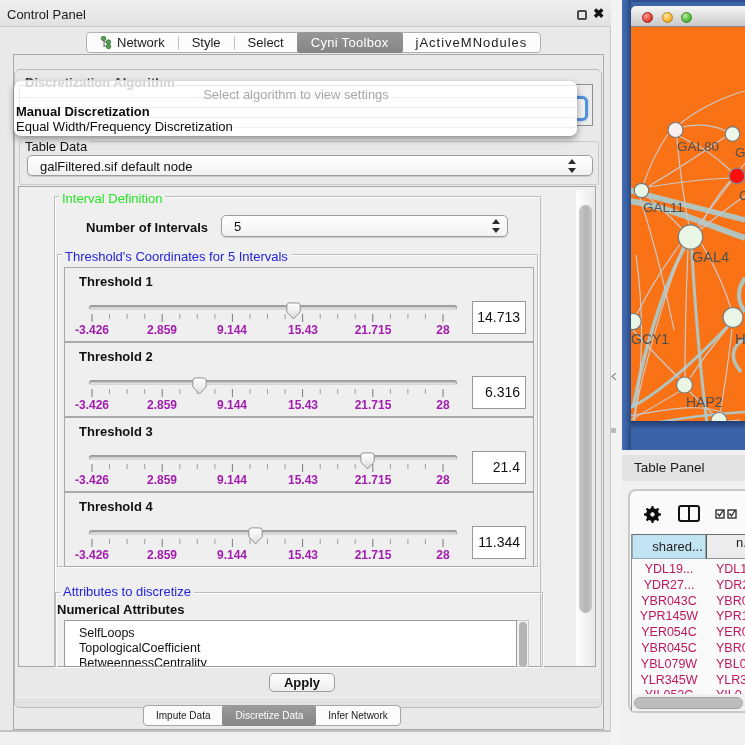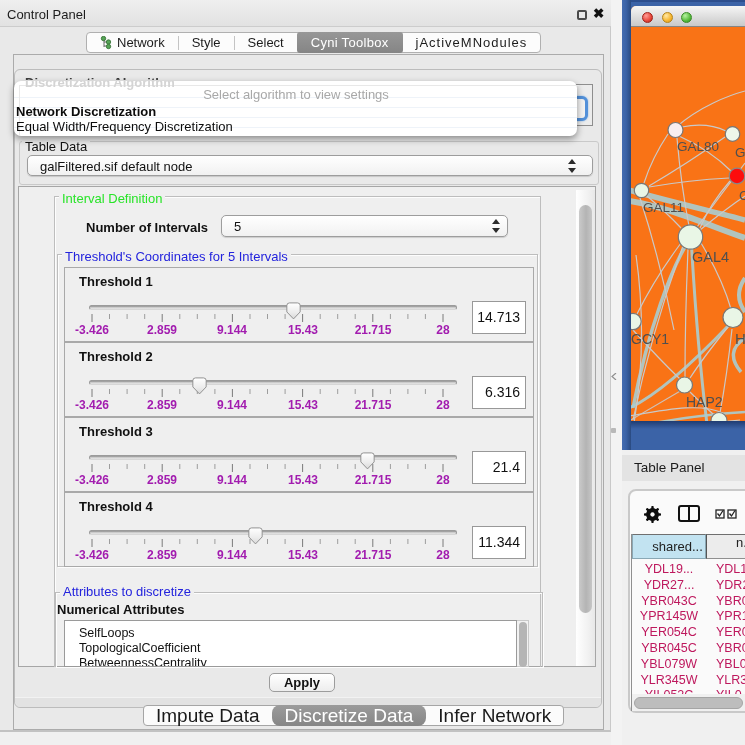--- a/index.html
+++ b/index.html
@@ -65,25 +65,25 @@
 
 #attrlist { background:#fff; border:1px solid #9a9a9a; font-size:12.5px; color:#111; }
 #attrlist div { padding:0 0 0 14px; line-height:15px; } #attrlist div:first-child { margin-top:5px; }
 
 
 .btn { background:linear-gradient(#ffffff,#ededed); border:1px solid #9c9c9c;
   border-radius:5px; font-size:13px; font-weight:bold; color:#111; text-align:center; }
 
 
 #bottomtabs { left:143px; top:705px; height:21px; display:flex; background:#fbfbfb;
-  border:1px solid #a5a5a5; border-radius:4px; font-size:19px; color:#1a1a1a;
+  border:1px solid #a5a5a5; border-radius:4px; font-size:10px; color:#1a1a1a;
   align-items:center; }
 #bottomtabs .seg { padding:0 12px; height:19px; display:flex; align-items:center; }
 #bottomtabs .segsel { background:linear-gradient(#9b9b9b,#868686); color:#fff;
-  border-radius:8px; height:21px; margin:-1px 0; padding:0 13px; display:flex; align-items:center; }
+  border-radius:3px; height:21px; margin:-1px 0; padding:0 13px; display:flex; align-items:center; }
 
 
 .sbtrack { background:linear-gradient(90deg,#ffffff,#f2f2f2 60%,#e8e8e8); }
 .sbthumb { background:linear-gradient(90deg,#cacaca,#b4b4b4 55%,#c6c6c6); border-radius:6.5px; }
 
 
 #popup { left:14px; top:81px; width:563px; height:55px; background:#fff;
   border-radius:7px; box-shadow:0 3px 7px rgba(0,0,0,0.4); }
 #popup .stripe { position:absolute; left:0; width:563px; height:1px; background:#eef3f9; }
 
@@ -371,21 +371,21 @@
     <div class="stripe" style="top:16px;"></div>
     <div class="stripe" style="top:26px;"></div>
     <div class="stripe" style="top:36px;"></div>
     <div class="stripe" style="top:46px;"></div>
     <div style="position:absolute;left:5px;top:4px;width:560px;height:1px;background:#e8e8e8;"></div>
     <div style="position:absolute;left:5px;top:4px;width:1px;height:50px;background:#e8e8e8;"></div>
   </div>
   <div class="abs" style="left:25px;top:75px;font-size:13px;font-weight:bold;color:#3c3c3c;clip-path:inset(0 0 10px 0);">Discretization Algorithm</div>
   <div class="abs" style="left:25px;top:75px;font-size:13px;font-weight:bold;color:#d4d4d4;clip-path:inset(6px 0 0 0);">Discretization Algorithm</div>
   <div class="abs" style="left:14px;top:87px;width:564px;text-align:center;font-size:13px;color:#a8a8a8;">Select algorithm to view settings</div>
-  <div class="abs" style="left:16px;top:104px;font-size:13px;font-weight:bold;color:#0c0c0c;">Network Discretization</div>
+  <div class="abs" style="left:16px;top:104px;font-size:13px;font-weight:bold;color:#0c0c0c;">Manual Discretization</div>
   <div class="abs" style="left:16px;top:119px;font-size:13px;color:#0c0c0c;">Equal Width/Frequency Discretization</div>
 
   <div class="btn abs" style="left:269px;top:673px;width:66px;height:19px;line-height:17px;">Apply</div>
 </div>
 
 <div id="bottomtabs" class="abs">
   <div class="seg">Impute Data</div>
   <div class="segsel">Discretize Data</div>
   <div class="seg">Infer Network</div>
 </div>

